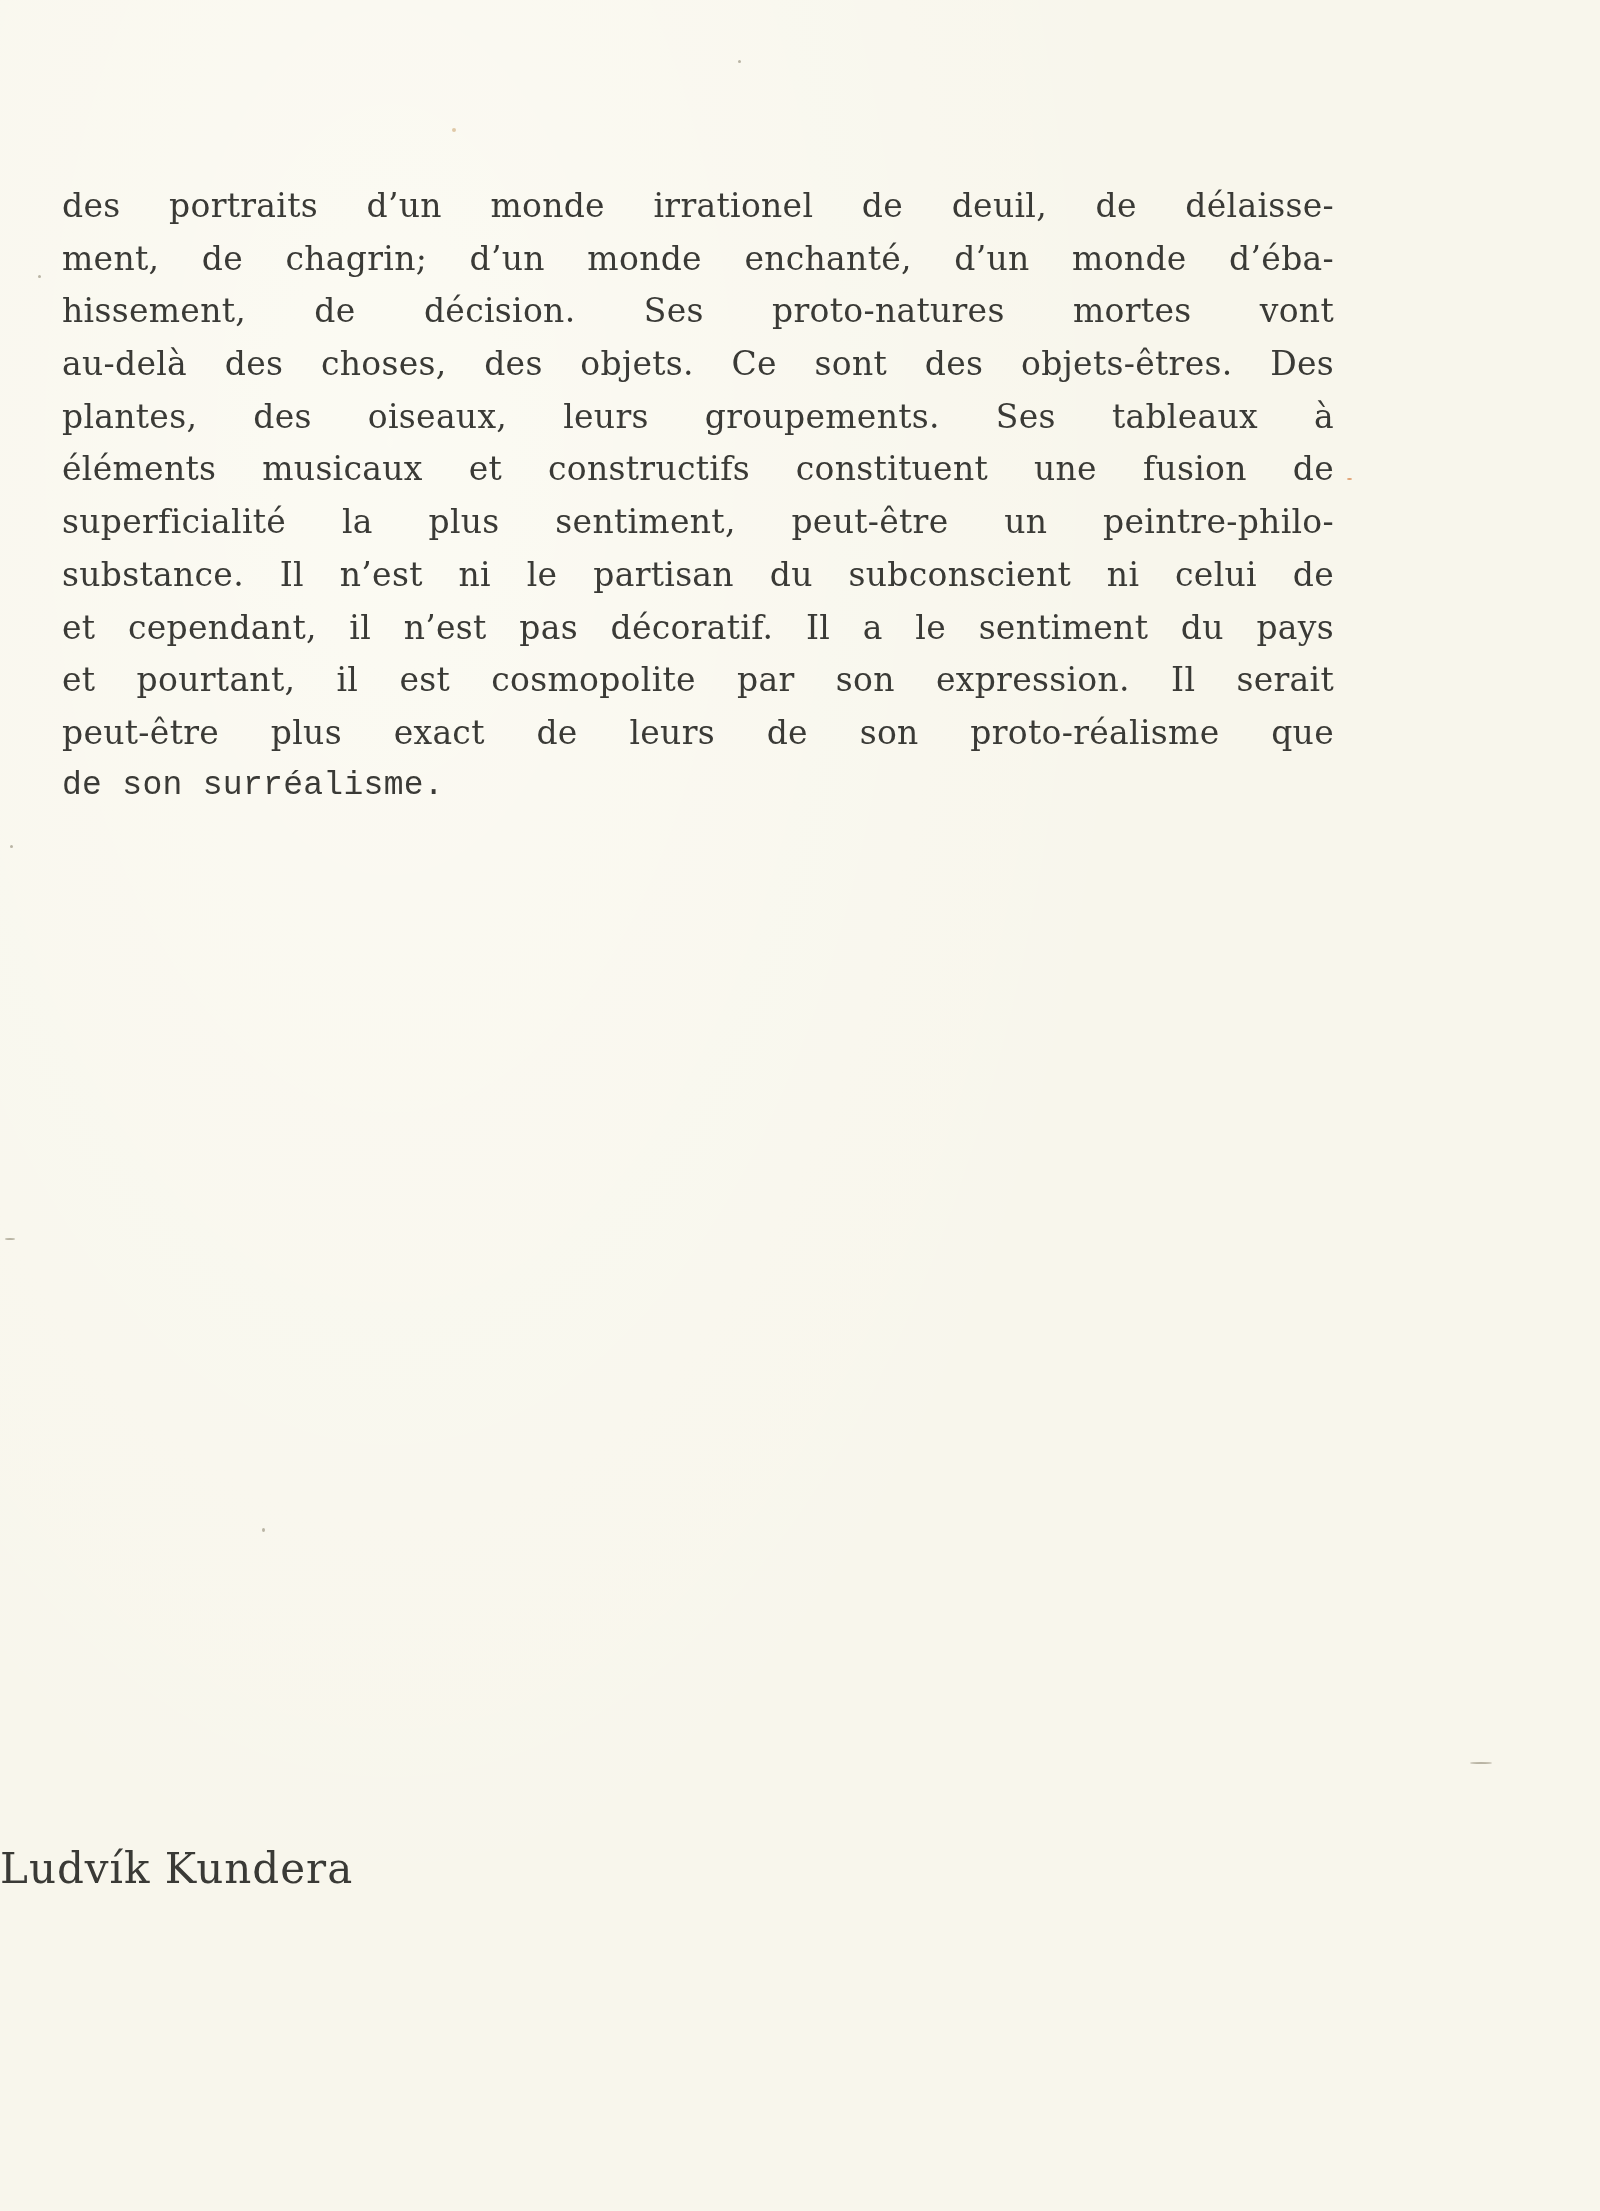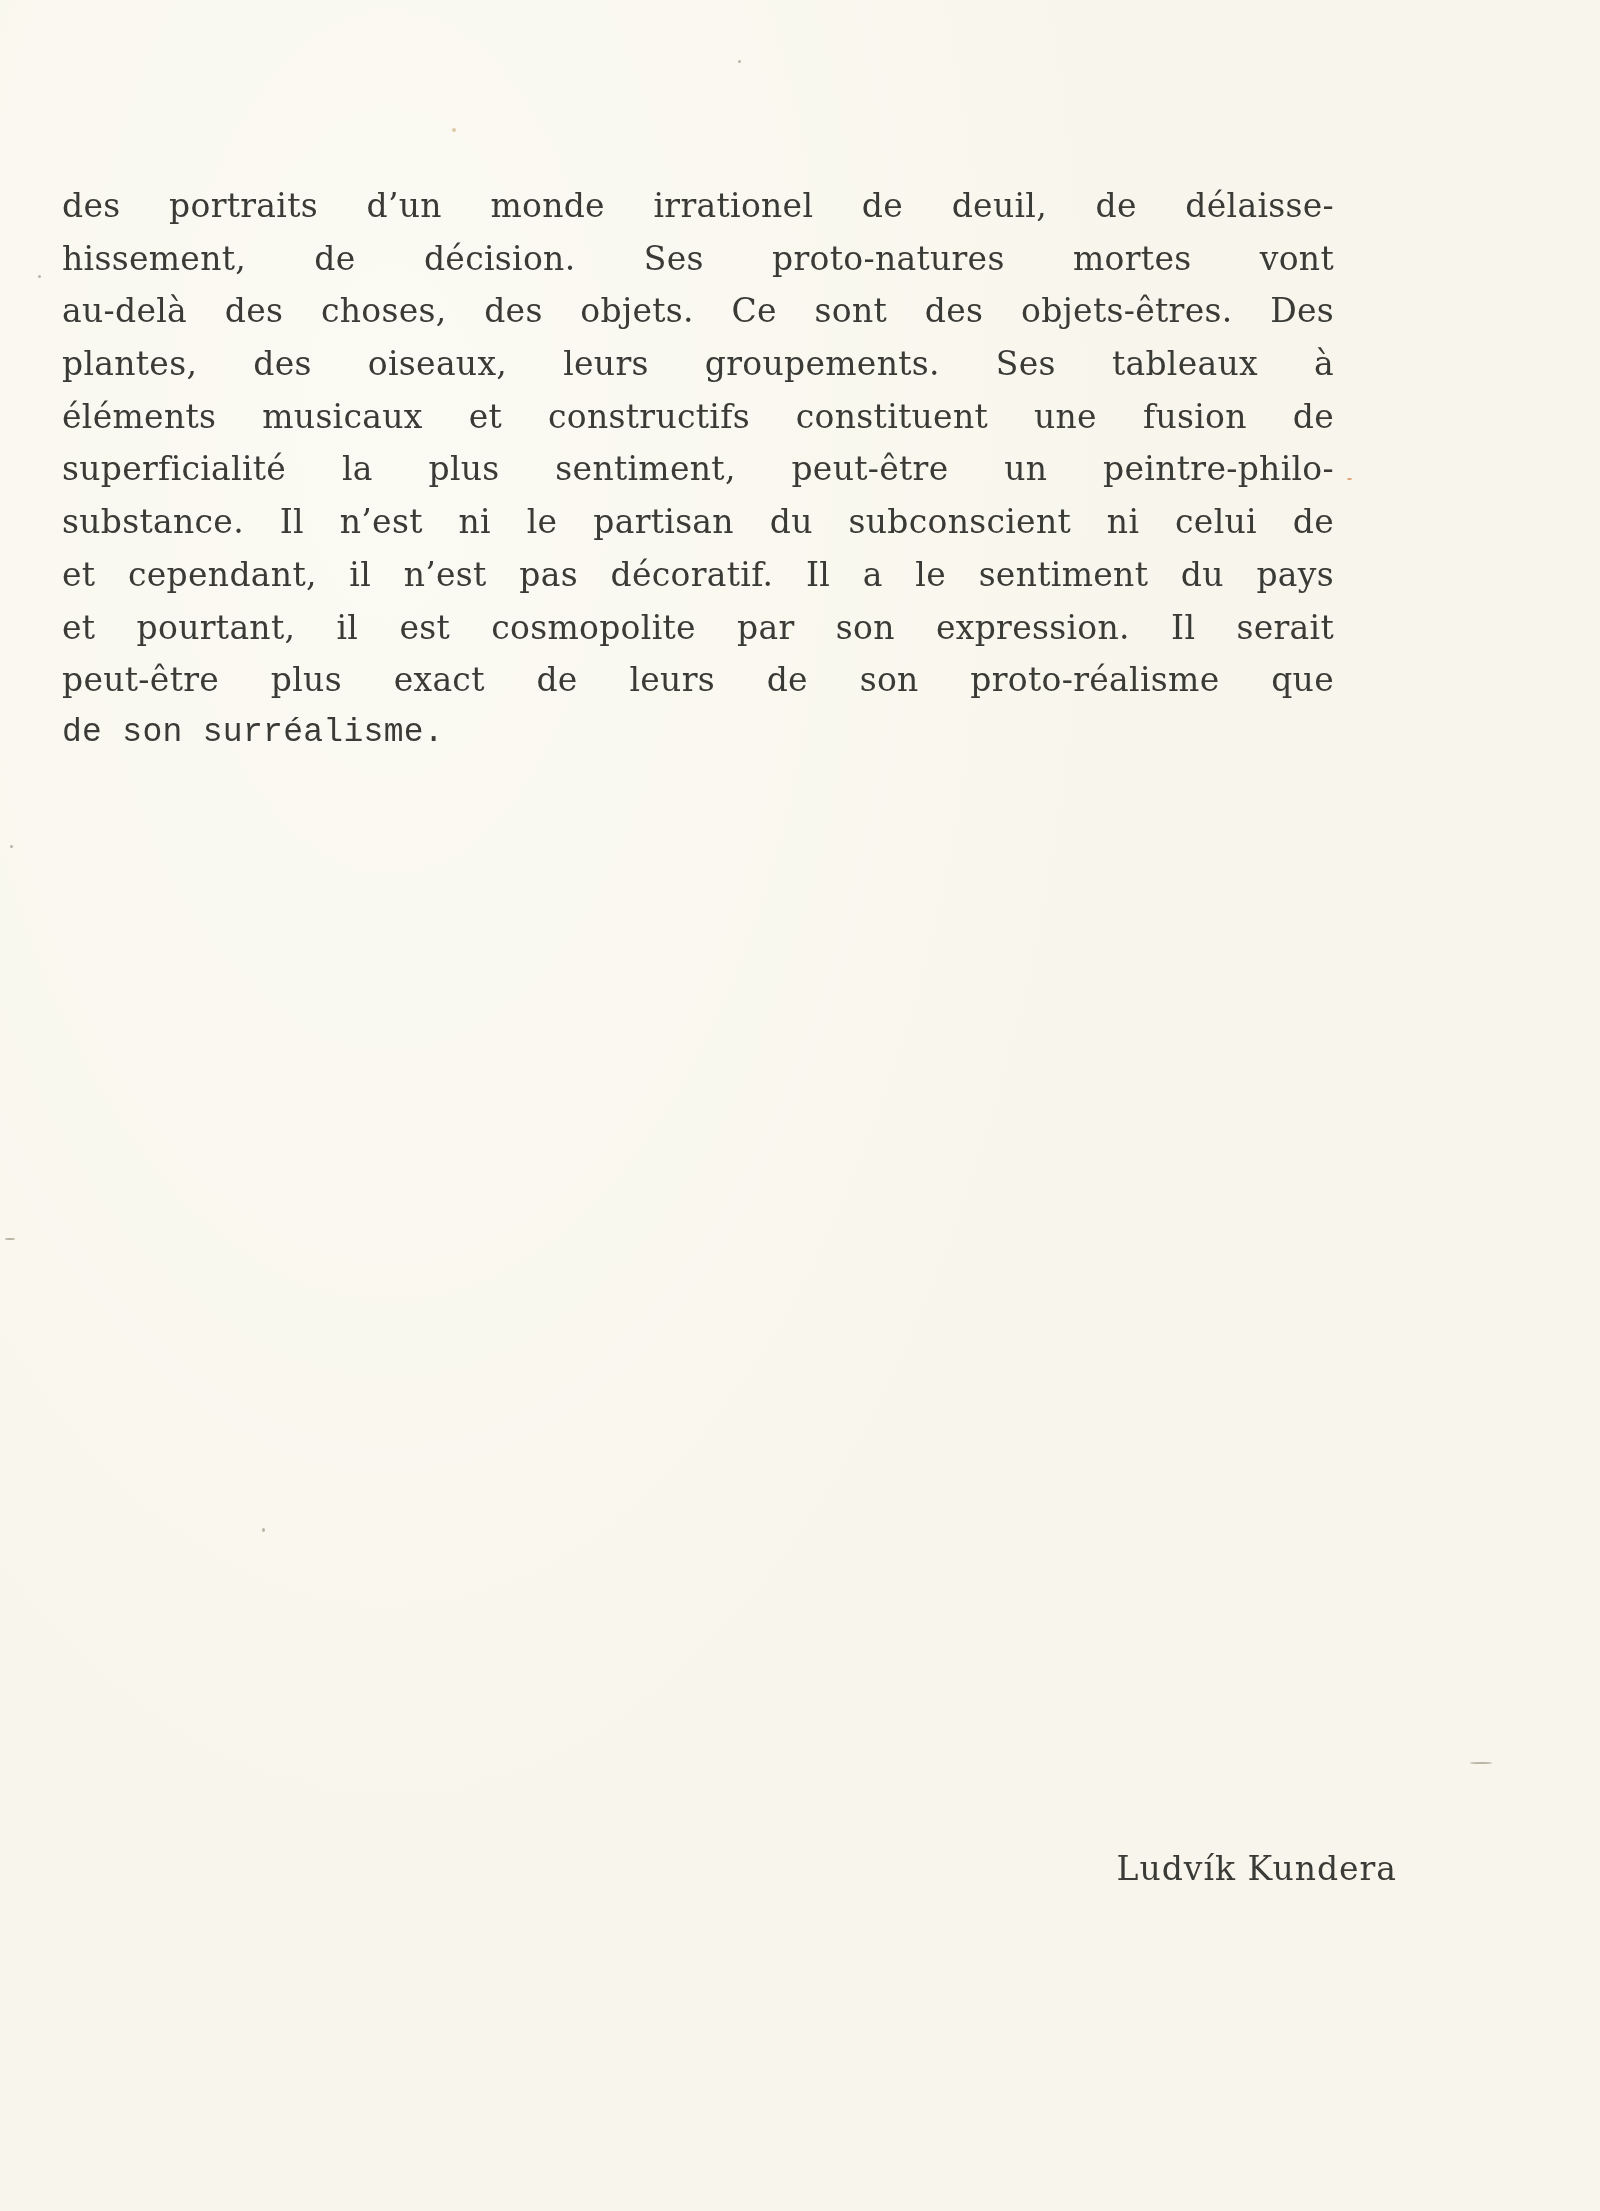--- a/index.html
+++ b/index.html
@@ -42,37 +42,38 @@
     }
     .line.last {
       text-align-last: left;
       font-family: Liberation Mono, monospace;
     }
     .signature {
       position: absolute;
       left: 0;
       width: 1397px;
       top: 1845px;
-      text-align: right;
-      font-size: 33px;
+      text-align: left;
+      font-size: 42px;
       line-height: 48px;
       letter-spacing: 1px;
     }
     .speck {
       position: absolute;
       background: #b9b4a4;
       border-radius: 50%;
     }
   </style>
 </head>
 <body>
 
 <div class="page">
   <div class="body-text">
     <span class="line">des portraits d’un monde irrationel de deuil, de délaisse-</span>
+    <span class="line">ment, de chagrin; d’un monde enchanté, d’un monde d’éba-</span>
     <span class="line">hissement, de décision. Ses proto-natures mortes vont</span>
     <span class="line">au-delà des choses, des objets. Ce sont des objets-êtres. Des</span>
     <span class="line">plantes, des oiseaux, leurs groupements. Ses tableaux à</span>
     <span class="line">éléments musicaux et constructifs constituent une fusion de</span>
     <span class="line">superficialité la plus sentiment, peut-être un peintre-philo-</span>
     <span class="line">substance. Il n’est ni le partisan du subconscient ni celui de</span>
     <span class="line">et cependant, il n’est pas décoratif. Il a le sentiment du pays</span>
     <span class="line">et pourtant, il est cosmopolite par son expression. Il serait</span>
     <span class="line">peut-être plus exact de leurs de son proto-réalisme que</span>
     <span class="line last">de son surréalisme.</span>

